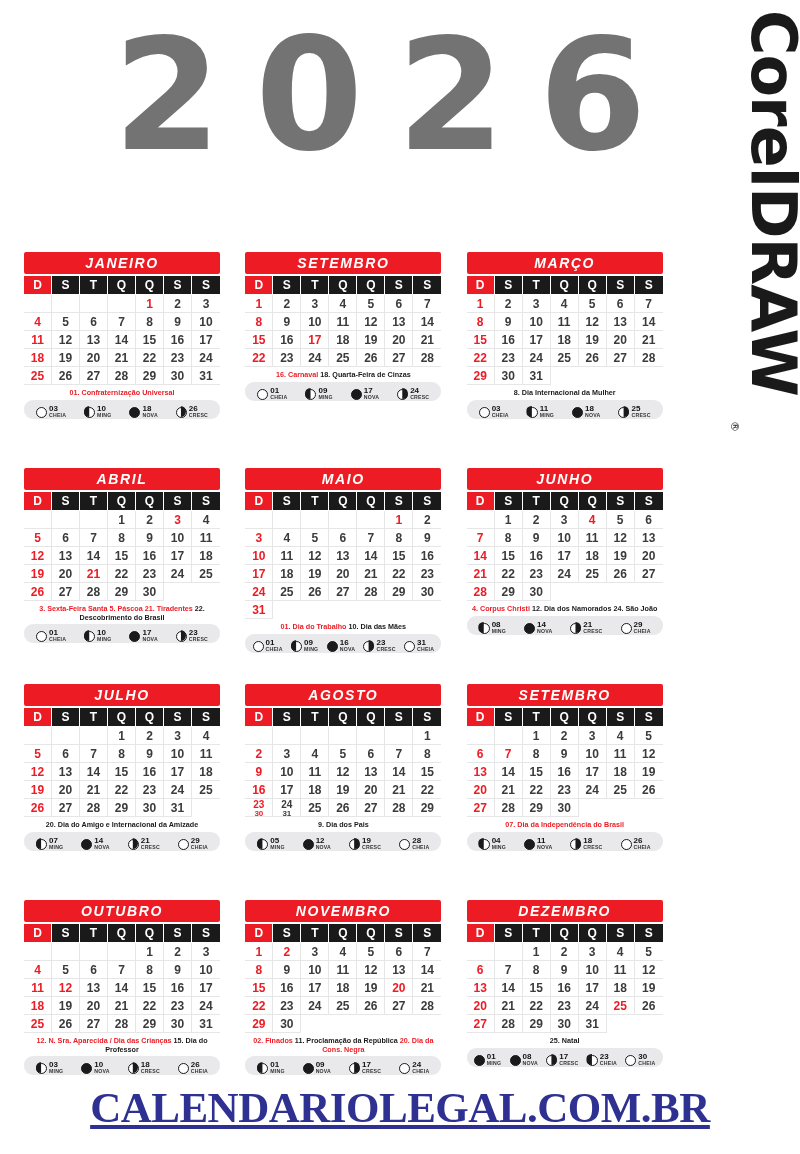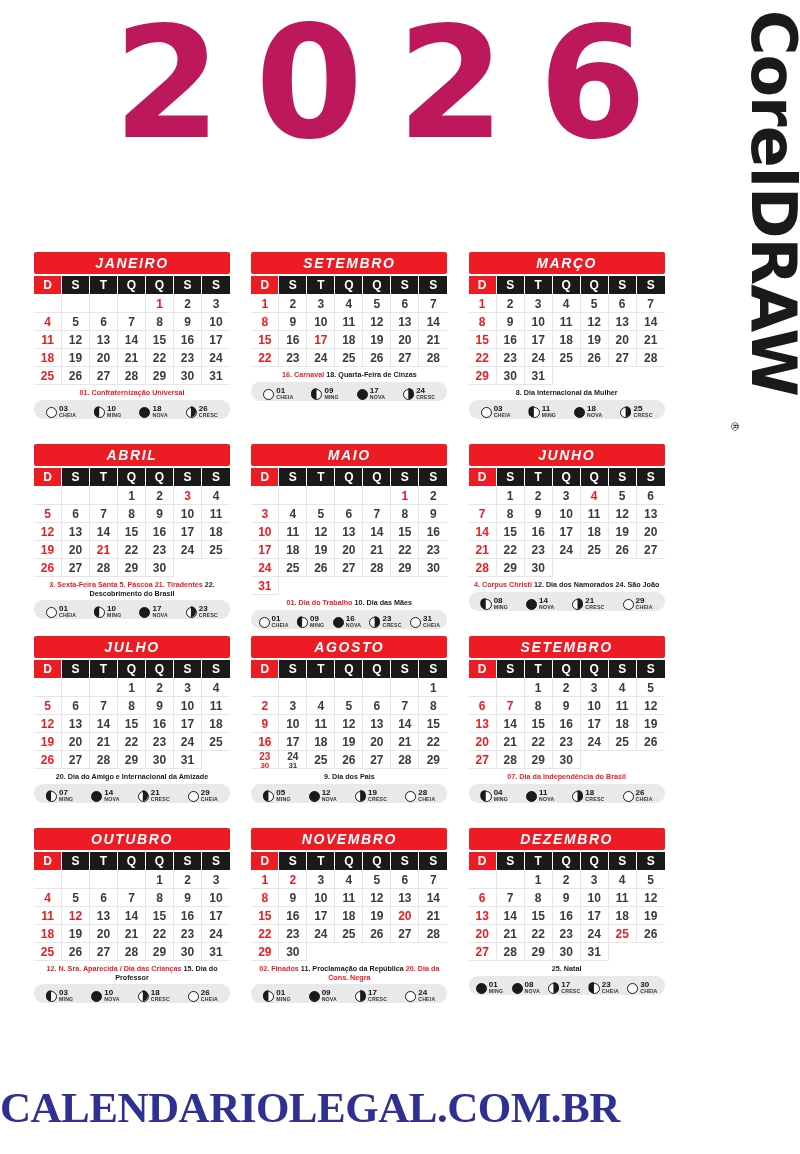--- a/index.html
+++ b/index.html
@@ -12,41 +12,42 @@
   }
   #page {
     position: relative;
     width: 800px; height: 1154px;
     background: #ffffff;
   }
 
   
   .year {
     position: absolute;
-    top: 6px; left: 0; width: 760px;
+    top: 18px; left: 0; width: 760px;
     text-align: center;
     font-family: "DejaVu Sans", sans-serif;
     font-weight: 700;
     font-size: 155px;
     letter-spacing: 34px;
-    color: #be185d;
+    color: #737373;
     line-height: 1;
     text-indent: 34px;
   }
 
   
   .months {
     position: absolute;
-    top: 252px; left: 34px;
+    top: 252px; left: 24px;
     width: 640px;
     display: grid;
     grid-template-columns: repeat(3, 1fr);
     grid-template-rows: repeat(4, 192px);
     column-gap: 12px;
     row-gap: 0px;
+    gap: 24px;
   }
   .month { position: relative; width: 196px; }
 
   .month-title {
     background: #ed1c24;
     color: #ffffff;
     text-align: center;
     font-weight: 700;
     font-style: italic;
     font-size: 14px;
@@ -173,25 +174,27 @@
     position: absolute;
     right: -2px; bottom: -14px;
     font-size: 11px;
     color: #1a1a1a;
   }
 
   
   .footer {
     position: absolute;
     left: 0; bottom: 22px; width: 800px;
+    text-align: center;
     font-family: "Liberation Serif", serif;
     font-weight: 700;
     font-size: 43px;
     letter-spacing: -0.5px;
     color: #2f3192;
+    text-decoration: underline;
   }
 </style>
 </head>
 <body>
 
 <div id="page">
 
   <div class="year">2026</div>
 
   <div class="months" id="months-grid">

